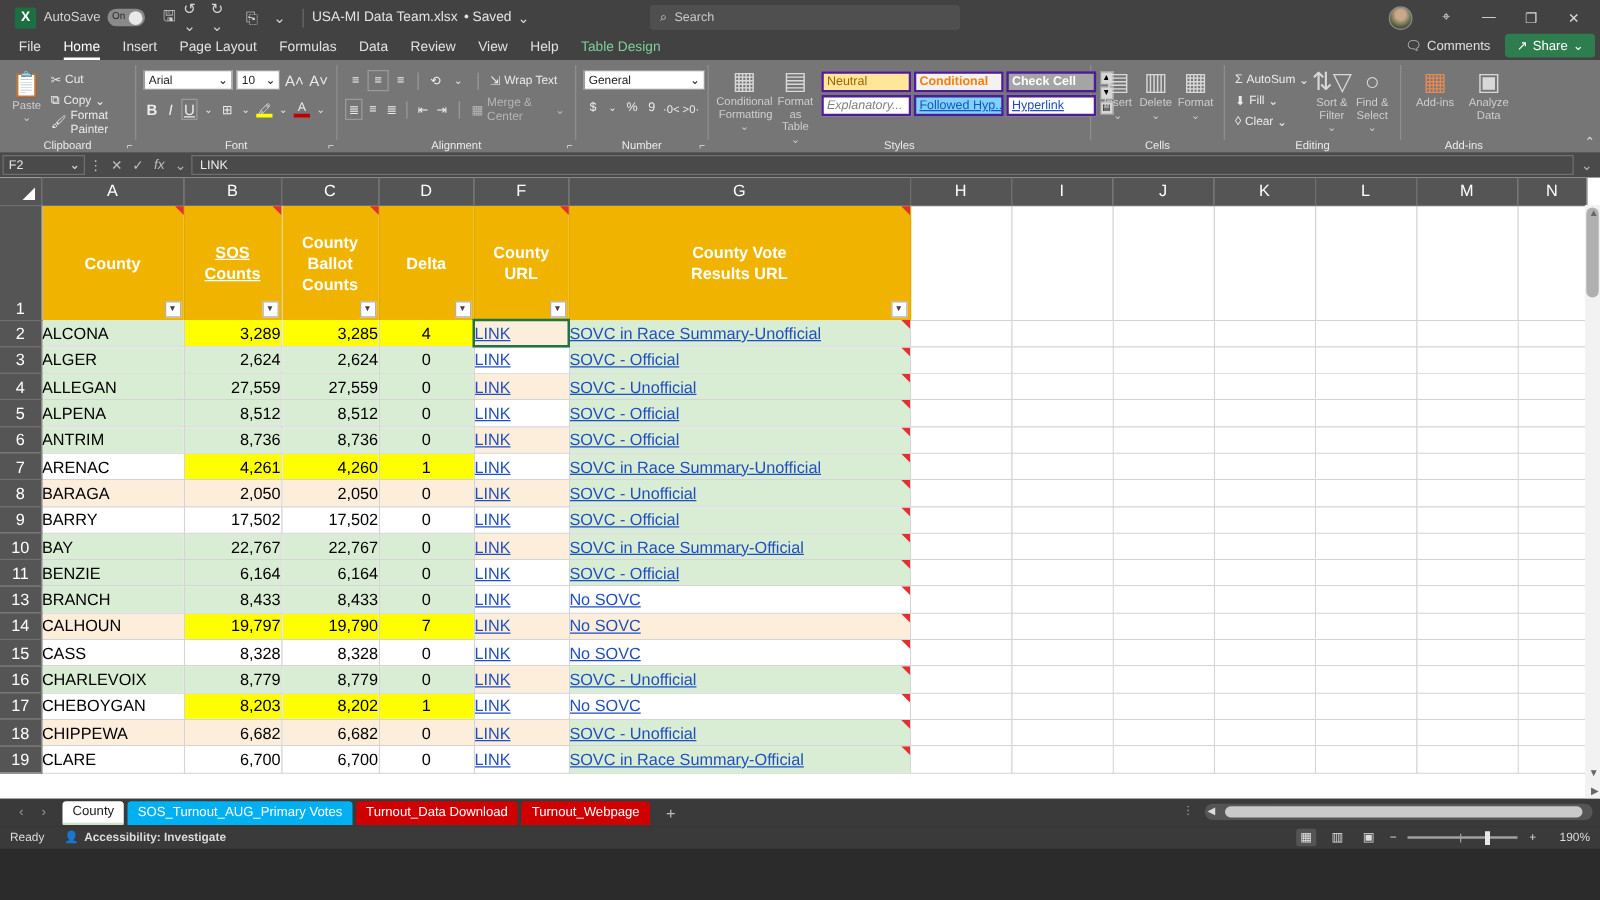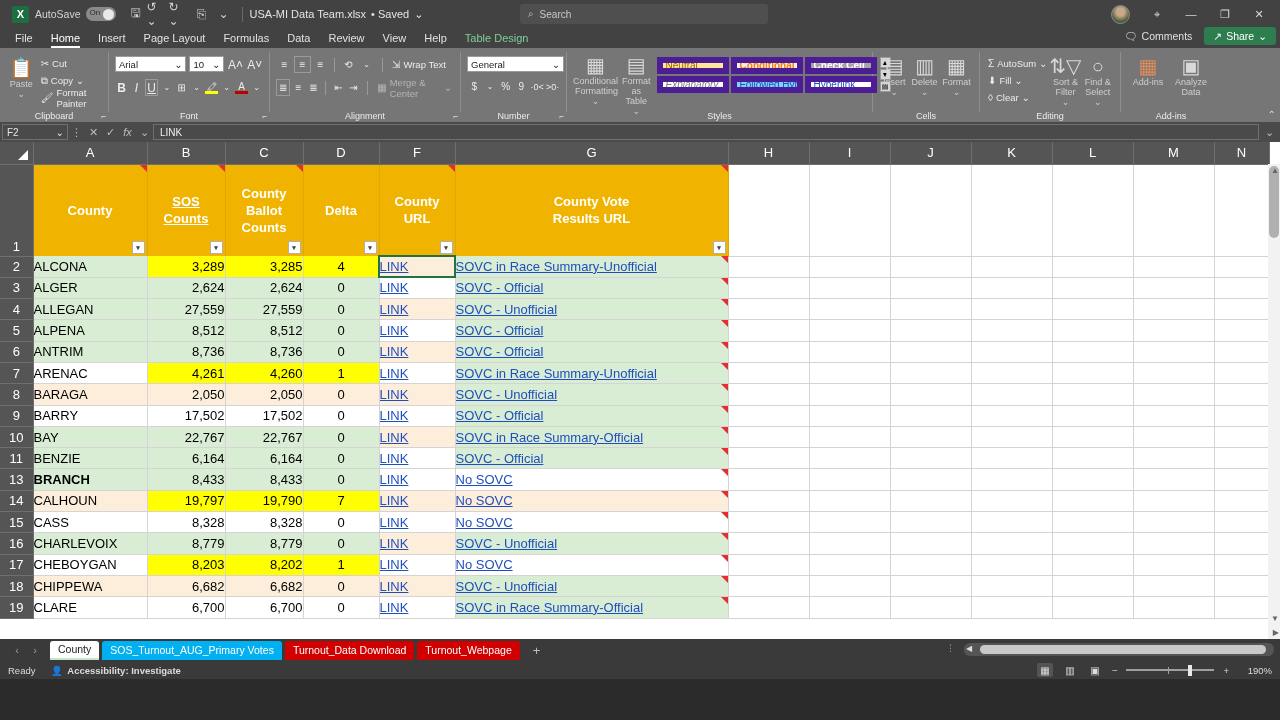--- a/index.html
+++ b/index.html
@@ -45,21 +45,21 @@
   .grp-div{ width:1px; background:#8e8e8e; height:60px; margin-top:4px; }
   .grp-dlg{ position:absolute; bottom:1px; right:2px; color:#e0e0e0; font-size:8px; }
   .grp-in{ display:flex; }
   .bigbtn{ width:40px; display:flex; flex-direction:column; align-items:center; color:#cfcfcf; font-size:9px; }
   .bigico{ font-size:20px; line-height:22px; color:#d8d8d8; }
   .smrow{ display:flex; align-items:center; color:#ececec; font-size:9.5px; gap:3px; height:17px; padding:0 2px; }
   .smico{ font-size:10px; }
   .ctl{ background:#fff; border:1px solid #9a9a9a; height:16px; font-size:9.5px; color:#222; display:flex;
         align-items:center; padding:0 3px; }
   .sq{ width:17px; height:17px; display:flex; align-items:center; justify-content:center; color:#ececec; font-size:10px; }
-  .stylecell{ width:72px; height:17px; font-size:10px; display:flex; align-items:center; padding-left:3px; border:6px solid #4c1d95; overflow:hidden; white-space:nowrap; }
+  .stylecell{ width:72px; height:17px; font-size:10px; display:flex; align-items:center; padding-left:3px; border:2px solid #4c1d95; overflow:hidden; white-space:nowrap; }
 
   
   .fbar{ height:20px; background:#4a4a4a; display:flex; align-items:center; padding:0 2px; }
   .namebox{ width:66px; height:16px; background:#4a4a4a; border:1px solid #6f6f6f; color:#e6e6e6; font-size:10px;
             display:flex; align-items:center; padding-left:4px; justify-content:space-between; padding-right:3px; }
   .fb-ico{ width:17px; color:#bdbdbd; font-size:11px; text-align:center; }
   .finput{ flex:1; height:16px; background:#4a4a4a; border:1px solid #6f6f6f; color:#efefef; font-size:10px;
            display:flex; align-items:center; padding-left:6px; margin-right:2px; }
 
   
@@ -678,21 +678,21 @@
             <td class="cell " style="background:#fff;"></td>
             <td class="cell " style="background:#fff;"></td>
             <td class="cell " style="background:#fff;"></td>
             <td class="cell " style="background:#fff;"></td>
             <td class="cell " style="background:#fff;"></td>
             <td class="cell " style="background:#fff;"></td>
             <td class="cell " style="background:#fff;"></td>
           </tr>
           <tr>
             <td class="rowhdr">13</td>
-            <td class="cell pl" style="background:#d9ecd4;font-weight:bold;">BRANCH</td>
+            <td class="cell pl" style="background:#d9ecd4;">BRANCH</td>
             <td class="cell pr" style="background:#d9ecd4;">8,433</td>
             <td class="cell pr" style="background:#d9ecd4;">8,433</td>
             <td class="cell ctr" style="background:#d9ecd4;">0</td>
             <td class="cell pl" style="background:#ffffff;"><span class="lnk">LINK</span></td>
             <td class="cell pl" style="background:#ffffff;"><span class="lnk">No SOVC</span><span class="cmt"></span></td>
             <td class="cell " style="background:#fff;"></td>
             <td class="cell " style="background:#fff;"></td>
             <td class="cell " style="background:#fff;"></td>
             <td class="cell " style="background:#fff;"></td>
             <td class="cell " style="background:#fff;"></td>

